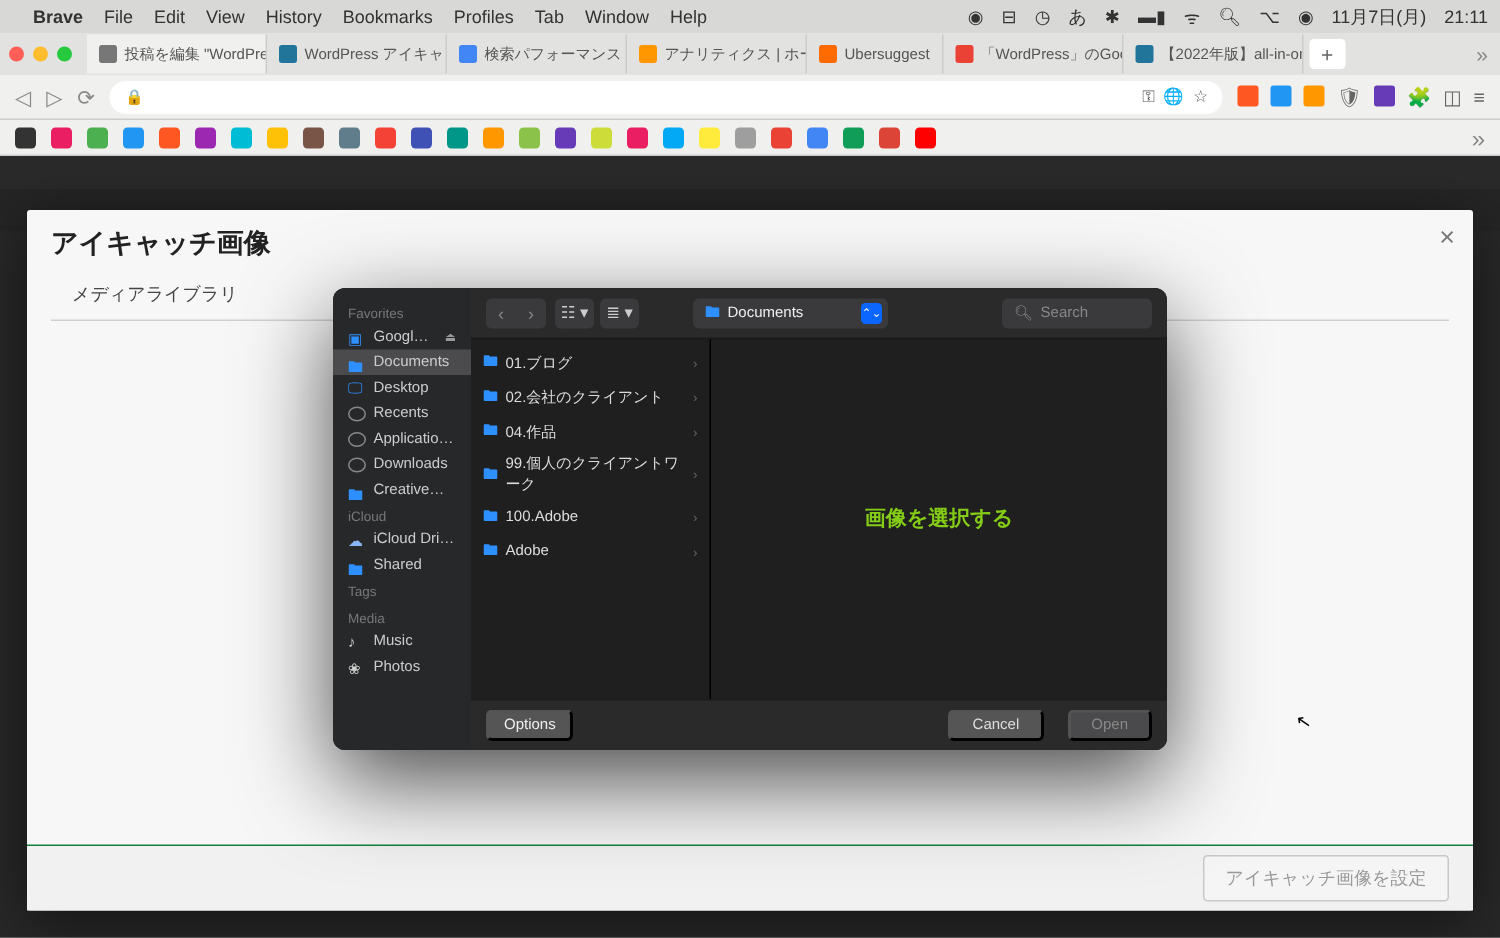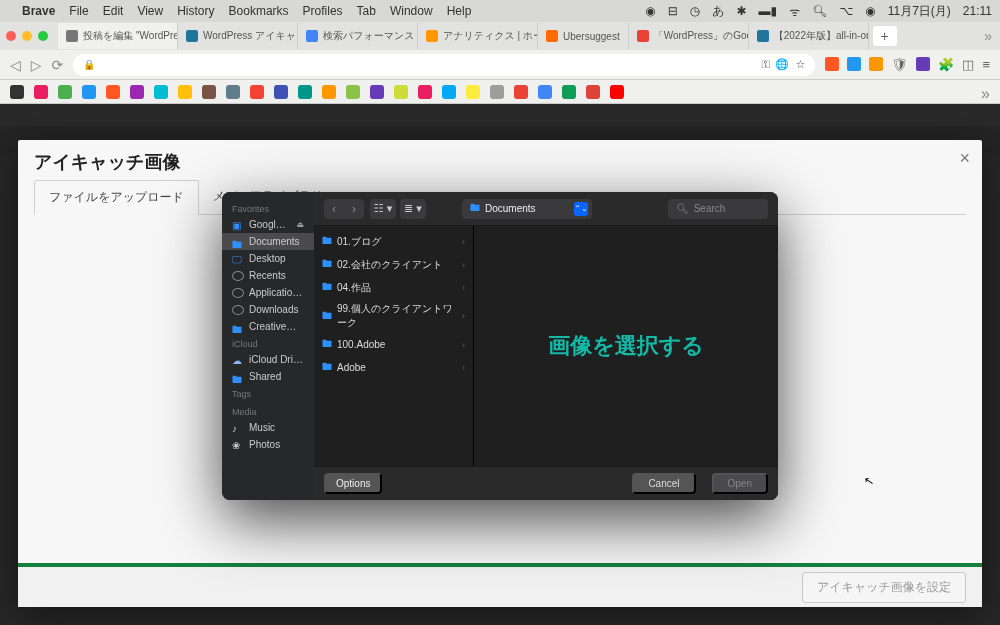--- a/index.html
+++ b/index.html
@@ -42,21 +42,21 @@
 .wp-bar { position: absolute; top: 104px; left: 0; right: 0; height: 28px; background: rgba(30,30,30,0.85); }
 
 
 .wp-modal { position: absolute; top: 118px; left: 18px; right: 18px; bottom: 18px; background: #f7f7f7; border-radius: 2px; box-shadow: 0 8px 40px rgba(0,0,0,0.5); }
 .wp-modal-head { padding: 10px 16px 0; }
 .wp-modal-title { font-size: 18px; font-weight: 700; color: #222; }
 .wp-modal-close { position: absolute; top: 8px; right: 12px; font-size: 18px; color: #777; }
 .wp-tabs { display: flex; border-bottom: 1px solid #d0d0d0; margin-top: 6px; }
 .wp-tab { padding: 8px 14px; font-size: 12px; color: #444; }
 .wp-tab.active { border: 1px solid #d0d0d0; border-bottom: 1px solid #f7f7f7; margin-bottom: -1px; background: #f7f7f7; border-radius: 2px 2px 0 0; }
-.wp-footer { position: absolute; bottom: 0; left: 0; right: 0; height: 44px; border-top: 4px solid #15803d; background: #f1f1f1; display: flex; align-items: center; justify-content: flex-end; padding: 0 16px; }
+.wp-footer { position: absolute; bottom: 0; left: 0; right: 0; height: 44px; border-top: 1px solid #15803d; background: #f1f1f1; display: flex; align-items: center; justify-content: flex-end; padding: 0 16px; }
 .wp-submit { padding: 6px 14px; font-size: 12px; border: 1px solid #c8c8c8; background: #f5f5f5; color: #999; border-radius: 3px; }
 
 
 .file-dialog { position: absolute; top: 170px; left: 222px; width: 556px; height: 308px; background: #2d2d2d; border-radius: 8px; box-shadow: 0 20px 60px rgba(0,0,0,0.7); display: flex; overflow: hidden; }
 .fd-sidebar { width: 92px; background: #27282a; padding: 8px 0; font-size: 10px; color: #aaa; overflow: hidden; }
 .fd-section { padding: 4px 10px 2px; font-size: 9px; color: #777; }
 .fd-item { padding: 3px 10px; display: flex; align-items: center; gap: 5px; color: #ccc; font-size: 10px; white-space: nowrap; overflow: hidden; }
 .fd-item .ico { width: 12px; height: 10px; display: inline-block; flex-shrink: 0; }
 .fd-item.sel { background: #4b4b4d; }
 .fd-item .eject { margin-left: auto; color: #999; font-size: 8px; }
@@ -71,21 +71,21 @@
 .fd-viewbtn { background: #3a3a3c; border-radius: 4px; width: 26px; height: 20px; display: flex; align-items: center; justify-content: center; color: #ccc; font-size: 11px; }
 .fd-path { background: #3a3a3c; border-radius: 4px; height: 20px; display: flex; align-items: center; padding: 0 8px; gap: 5px; font-size: 10px; color: #eee; min-width: 130px; margin-left: 30px; position: relative; }
 .fd-path .chev { position: absolute; right: 4px; background: #0a66ff; width: 14px; height: 14px; border-radius: 3px; display: flex; align-items: center; justify-content: center; font-size: 8px; }
 .fd-search { background: #3a3a3c; border-radius: 4px; height: 20px; display: flex; align-items: center; padding: 0 8px; gap: 5px; font-size: 10px; color: #888; min-width: 100px; margin-left: auto; }
 
 .fd-body { flex: 1; display: flex; background: #1f1f1f; }
 .fd-col { width: 160px; border-right: 1px solid #000; padding: 4px 0; }
 .fd-row { padding: 3px 8px; display: flex; align-items: center; gap: 5px; font-size: 10px; color: #ddd; }
 .fd-row .chev-r { margin-left: auto; color: #666; font-size: 9px; }
 .fd-preview { flex: 1; display: flex; align-items: center; justify-content: center; }
-.preview-text { color: #14b8a6; font-size: 22px; font-weight: 600; }
+.preview-text { color: #84cc16; font-size: 14px; font-weight: 600; }
 
 .fd-footer { height: 34px; display: flex; align-items: center; padding: 0 10px; border-top: 1px solid #1a1a1a; background: #2a2a2a; }
 .fd-opt { background: #555; color: #eee; font-size: 10px; padding: 3px 10px; border-radius: 4px; }
 .fd-actions { margin-left: auto; display: flex; gap: 16px; }
 .fd-btn { font-size: 10px; padding: 3px 14px; border-radius: 4px; color: #ddd; background: #555; }
 .fd-btn.primary { background: #4a4a4c; color: #888; }
 
 
 .cursor { position: absolute; top: 452px; left: 864px; font-size: 12px; color: #000; transform: rotate(-10deg); }
 </style>
@@ -215,21 +215,20 @@
   </div>
 
   <div class="wp-bar"></div>
   <div class="page-dim"></div>
 
   <div class="wp-modal">
     <span class="wp-modal-close">×</span>
     <div class="wp-modal-head">
       <div class="wp-modal-title">アイキャッチ画像</div>
       <div class="wp-tabs">
-        <div class="wp-tab active">ファイルをアップロード</div>
         <div class="wp-tab">メディアライブラリ</div>
       </div>
     </div>
     <div class="wp-footer">
       <button class="wp-submit">アイキャッチ画像を設定</button>
     </div>
   </div>
 
   <div class="file-dialog">
     <div class="fd-sidebar">

